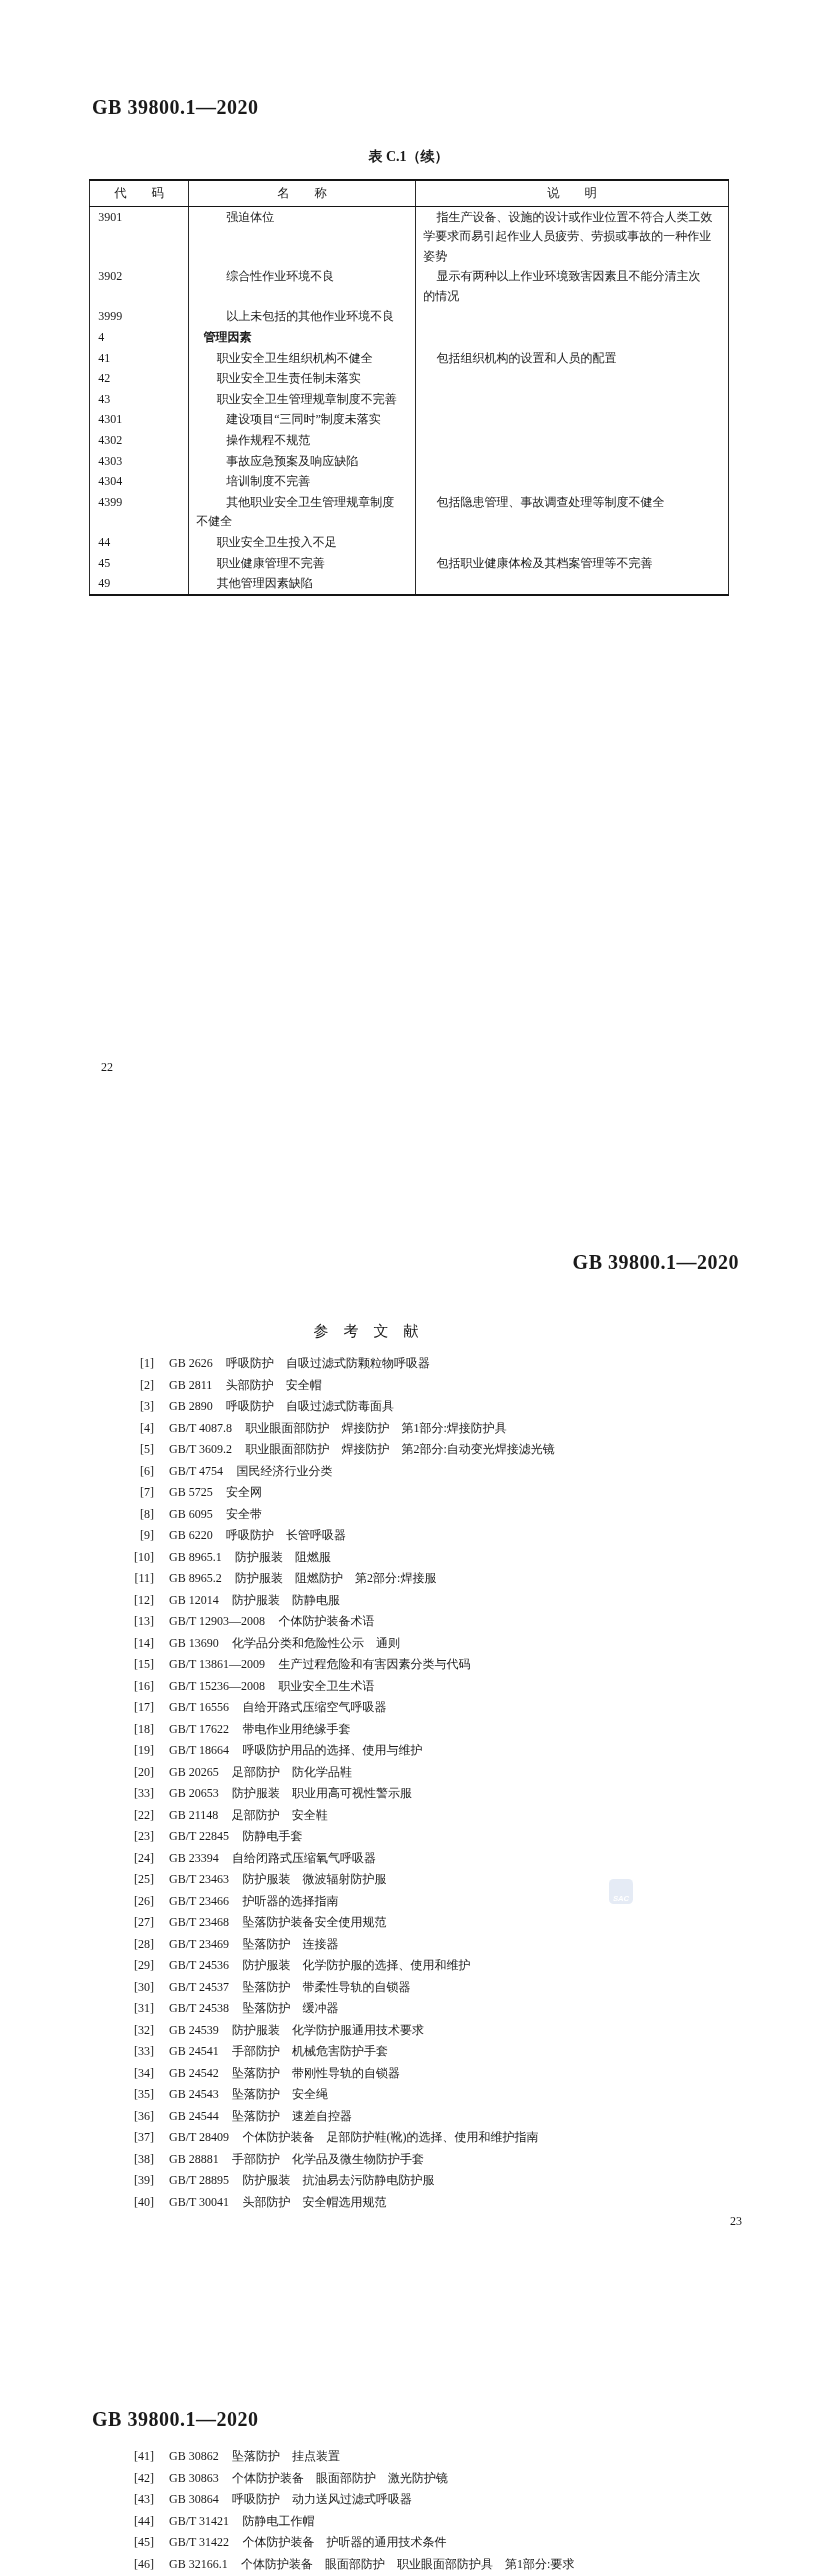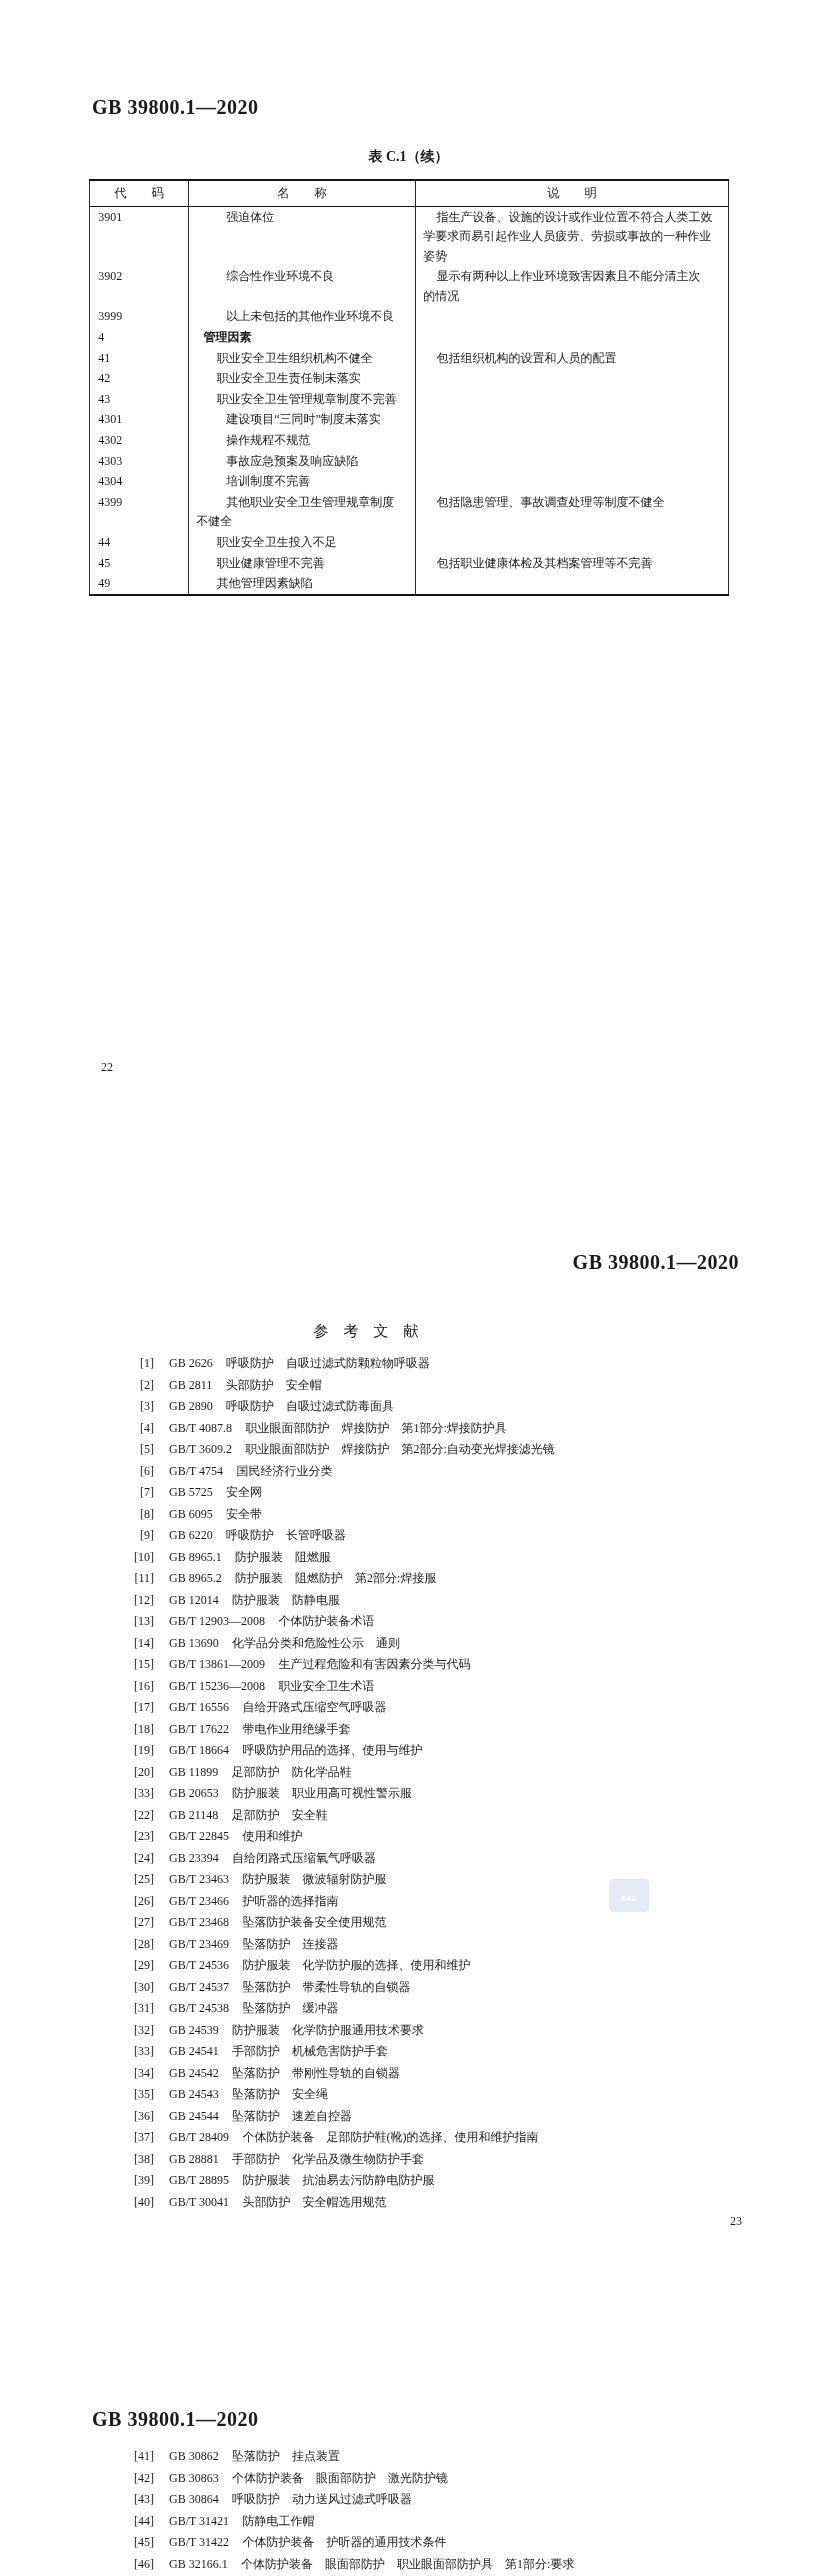--- a/index.html
+++ b/index.html
@@ -99,24 +99,24 @@
   .sac-badge{
     position:absolute;
     display:flex;align-items:flex-end;justify-content:center;
     border-radius:4.6px;
     font-family:"Liberation Sans","DejaVu Sans",sans-serif;
     font-weight:bold;font-style:italic;
     color:#ffffff;
     pointer-events:none;
   }
   .sac-right{
-    left:609px;top:1879px;width:40px;height:24px;
+    left:609px;top:1879px;width:24px;height:24px;
     background:rgba(203,215,235,0.55);
     font-size:7.7px;
-    padding-bottom:9px;
+    padding-bottom:1px;
     opacity:0.9;
   }
 </style>
 </head>
 <body>
 
 <div class="canvas">
 
   <div class="doc-header hdr-p1">GB 39800.1—2020</div>
 
@@ -317,37 +317,37 @@
         <span class="rc">GB/T 17622</span>
         <span class="rt">带电作业用绝缘手套</span>
       </li>
       <li>
         <span class="rn">[19]</span>
         <span class="rc">GB/T 18664</span>
         <span class="rt">呼吸防护用品的选择、使用与维护</span>
       </li>
       <li>
         <span class="rn">[20]</span>
-        <span class="rc">GB 11899</span>
+        <span class="rc">GB 20265</span>
         <span class="rt">足部防护　防化学品鞋</span>
       </li>
       <li>
         <span class="rn">[33]</span>
         <span class="rc">GB 20653</span>
         <span class="rt">防护服装　职业用高可视性警示服</span>
       </li>
       <li>
         <span class="rn">[22]</span>
         <span class="rc">GB 21148</span>
         <span class="rt">足部防护　安全鞋</span>
       </li>
       <li>
         <span class="rn">[23]</span>
         <span class="rc">GB/T 22845</span>
-        <span class="rt">使用和维护</span>
+        <span class="rt">防静电手套</span>
       </li>
       <li>
         <span class="rn">[24]</span>
         <span class="rc">GB 23394</span>
         <span class="rt">自给闭路式压缩氧气呼吸器</span>
       </li>
       <li>
         <span class="rn">[25]</span>
         <span class="rc">GB/T 23463</span>
         <span class="rt">防护服装　微波辐射防护服</span>

